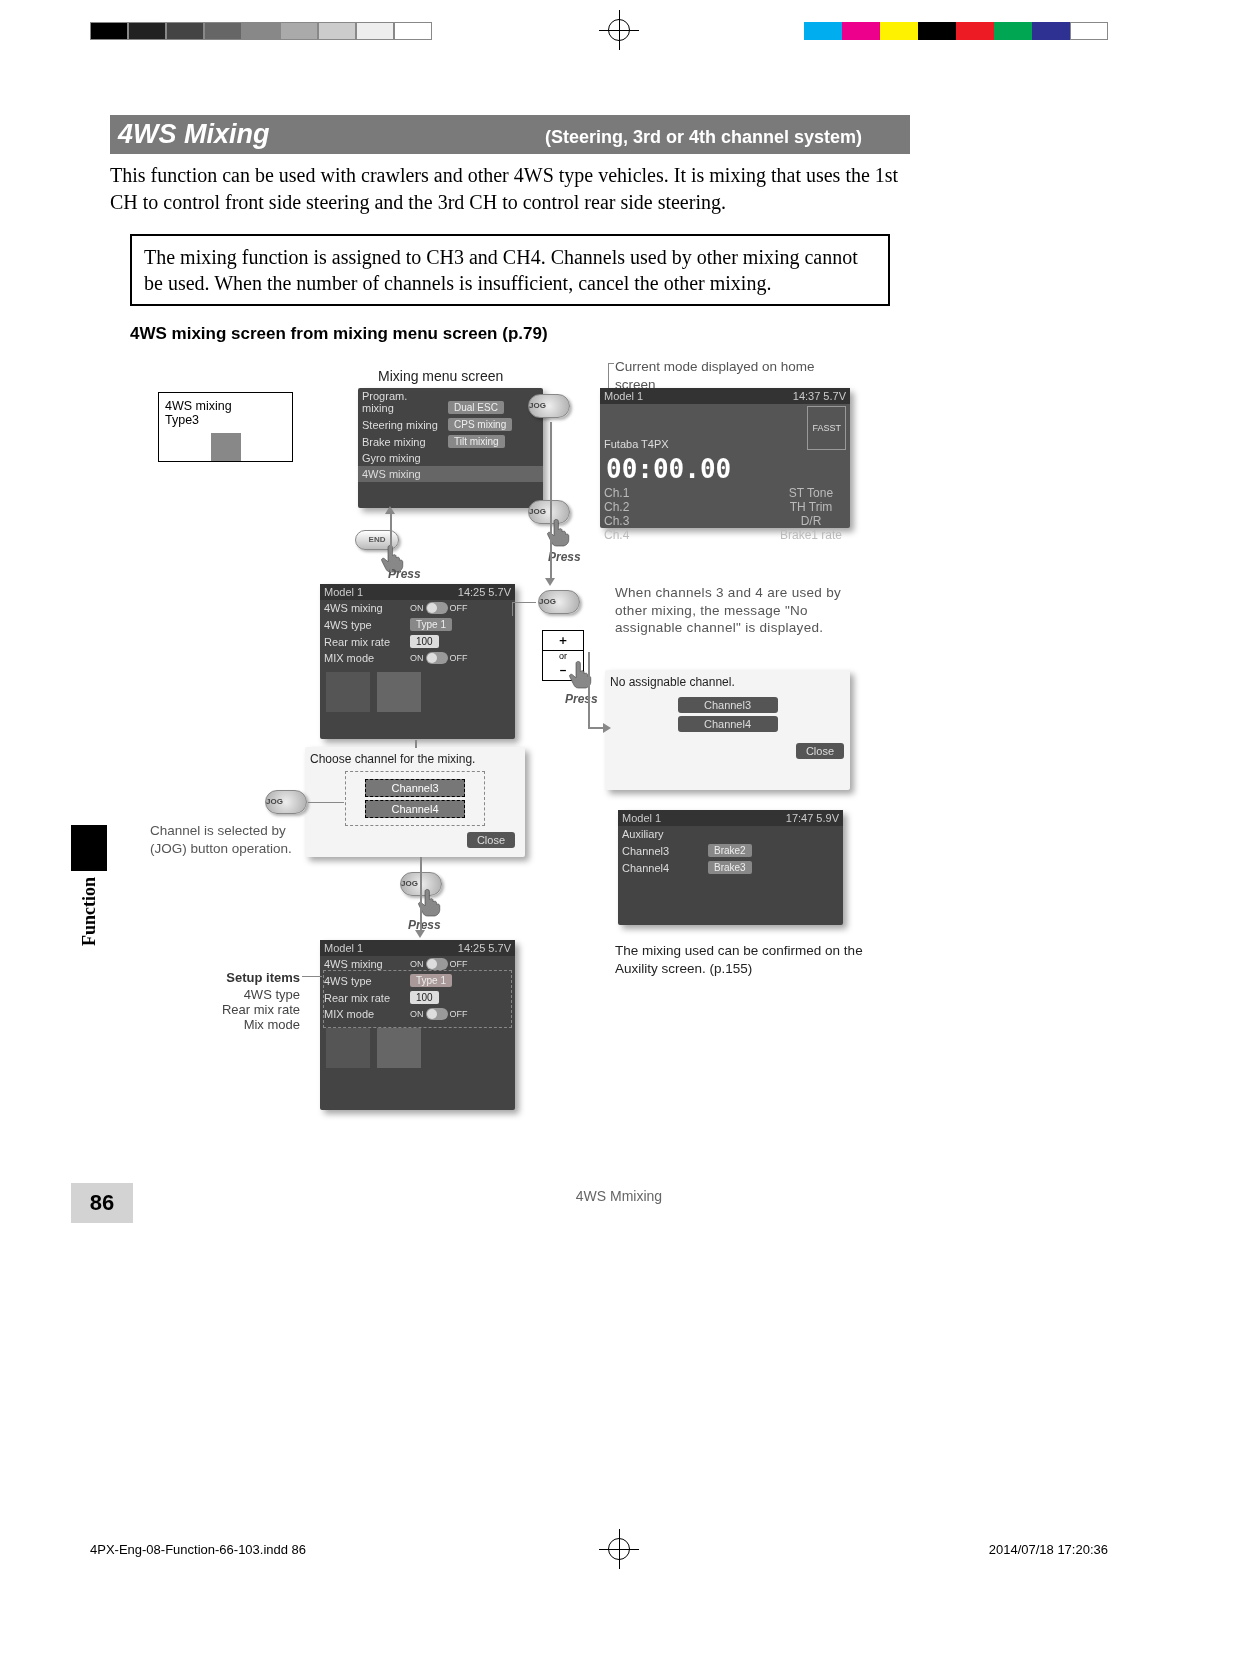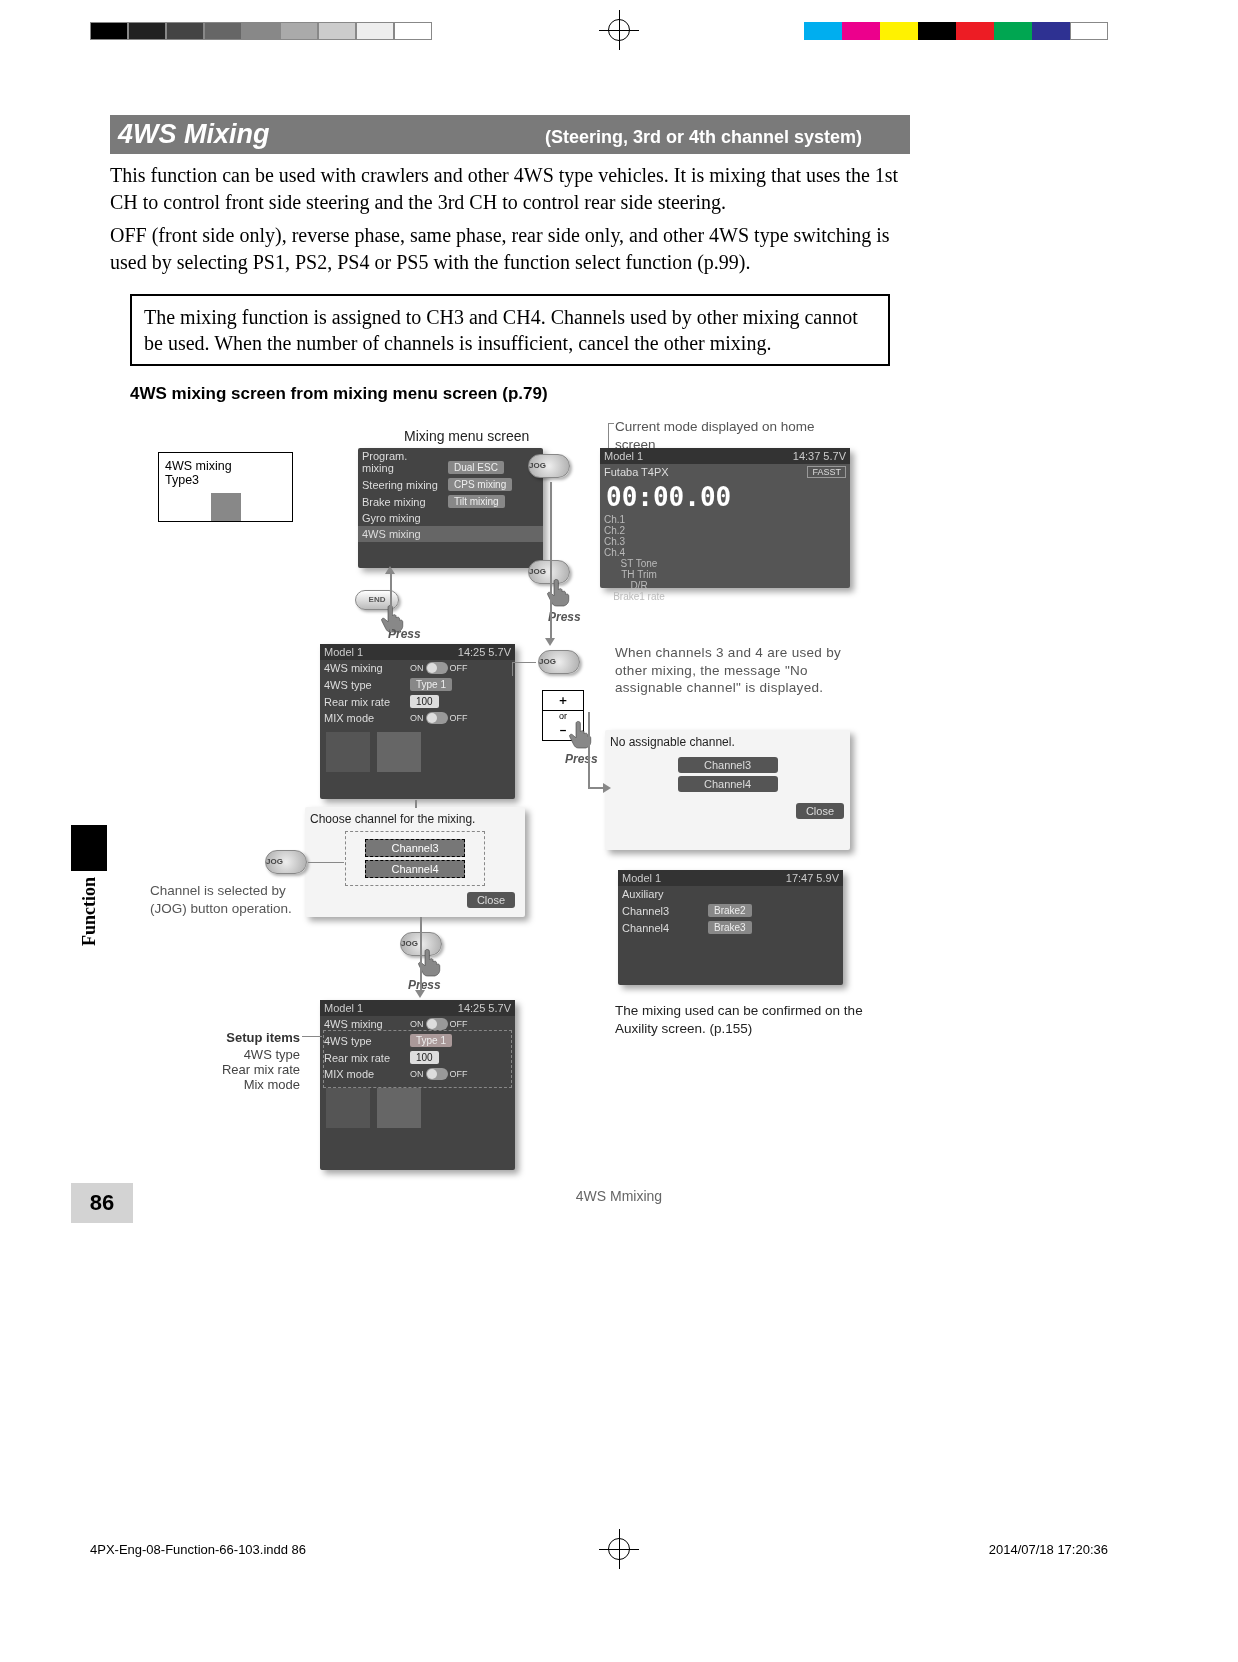--- a/index.html
+++ b/index.html
@@ -32,21 +32,21 @@
 
   .notice { border:2px solid #000; margin:18px 20px 0 20px; padding:8px 12px; font-family:"Times New Roman",serif; font-size:20px; line-height:1.3; }
 
   .subhead { font-family: Arial; font-weight:bold; font-size:17px; margin:18px 0 8px 20px; }
 
   .diagram-area { position: relative; width: 800px; height: 850px; }
 
   .note-txt { position:absolute; font-family: Arial; font-size:13.5px; color:#555; line-height:1.3; }
   .note-txt-dark { color:#222; }
 
-  .mini-title { position:absolute; font-family:Arial; font-size:14px; color:#222;margin-left:26px; }
+  .mini-title { position:absolute; font-family:Arial; font-size:14px; color:#222; }
 
   .screen { position:absolute; background:#444; border-radius:2px; box-shadow:4px 4px 6px rgba(0,0,0,0.35); }
   .screen-light { background:#ddd; }
 
   .popup-box { position:absolute; background:#fff; border:1px solid #000; padding:6px; font-size:12.5px; }
 
   .screen-header { background:#333; color:#ccc; font-size:11px; padding:2px 4px; display:flex; justify-content:space-between; }
   .row { display:flex; align-items:flex-end; padding:2px 4px; font-size:11px; color:#ddd; gap:6px;}
   .row .lbl { width:80px; }
   .pill { background:#888; border-radius:2px; padding:1px 6px; font-size:10px; color:#eee; }
@@ -127,21 +127,20 @@
 
 <div class="page">
 
   <div class="title-bar">
     <span class="t1">4WS Mixing</span>
     <span class="t2">(Steering, 3rd or 4th channel system)</span>
   </div>
 
   <div class="intro">
     <p>This function can be used with crawlers and other 4WS type vehicles. It is mixing that uses the 1st CH to control front side steering and the 3rd CH to control rear side steering.</p>
-    <p>OFF (front side only), reverse phase, same phase, rear side only, and other 4WS type switching is used by selecting PS1, PS2, PS4 or PS5 with the function select function (p.99).</p>
   </div>
 
   <div class="notice">The mixing function is assigned to CH3 and CH4. Channels used by other mixing cannot be used. When the number of channels is insufficient, cancel the other mixing.</div>
 
   <div class="subhead">4WS mixing screen from mixing menu screen (p.79)</div>
 
   <div class="diagram-area">
 
     <div class="mini-title" style="left:268px; top:16px;">Mixing menu screen</div>
 
@@ -176,24 +175,24 @@
         </div>
     </div>
 
     <div class="screen" style="left:490px; top:36px; width:250px; height:140px; background:#555;">
       <div class="screen-header">
         <span>Model 1</span>
           <span>14:37 5.7V</span>
       </div>
       <div class="row" style="justify-content:space-between;">
         <span>Futaba T4PX</span>
-        <span style="border:1px solid #999; padding:0 4px; font-size:9px;">FASST</span>
+        <span style="border:1px solid #999; padding:16px 4px; font-size:9px;">FASST</span>
       </div>
       <div style="padding:2px 6px; color:#fff; font-size:26px; font-weight:bold; font-family:monospace;">00:00.00</div>
-      <div style="display:flex; font-size:10px; color:#bbb; padding:0 4px;flex-direction:column;">
+      <div style="display:flex; font-size:12px; color:#bbb; padding:0 4px;">
         <div style="flex:1;">
           <div>Ch.1</div>
             <div>Ch.2</div>
           <div>Ch.3</div>
             <div>Ch.4</div>
         </div>
         <div style="width:70px; text-align:center;">
           <div>ST Tone</div>
             <div>TH Trim</div>
           <div>D/R</div>

